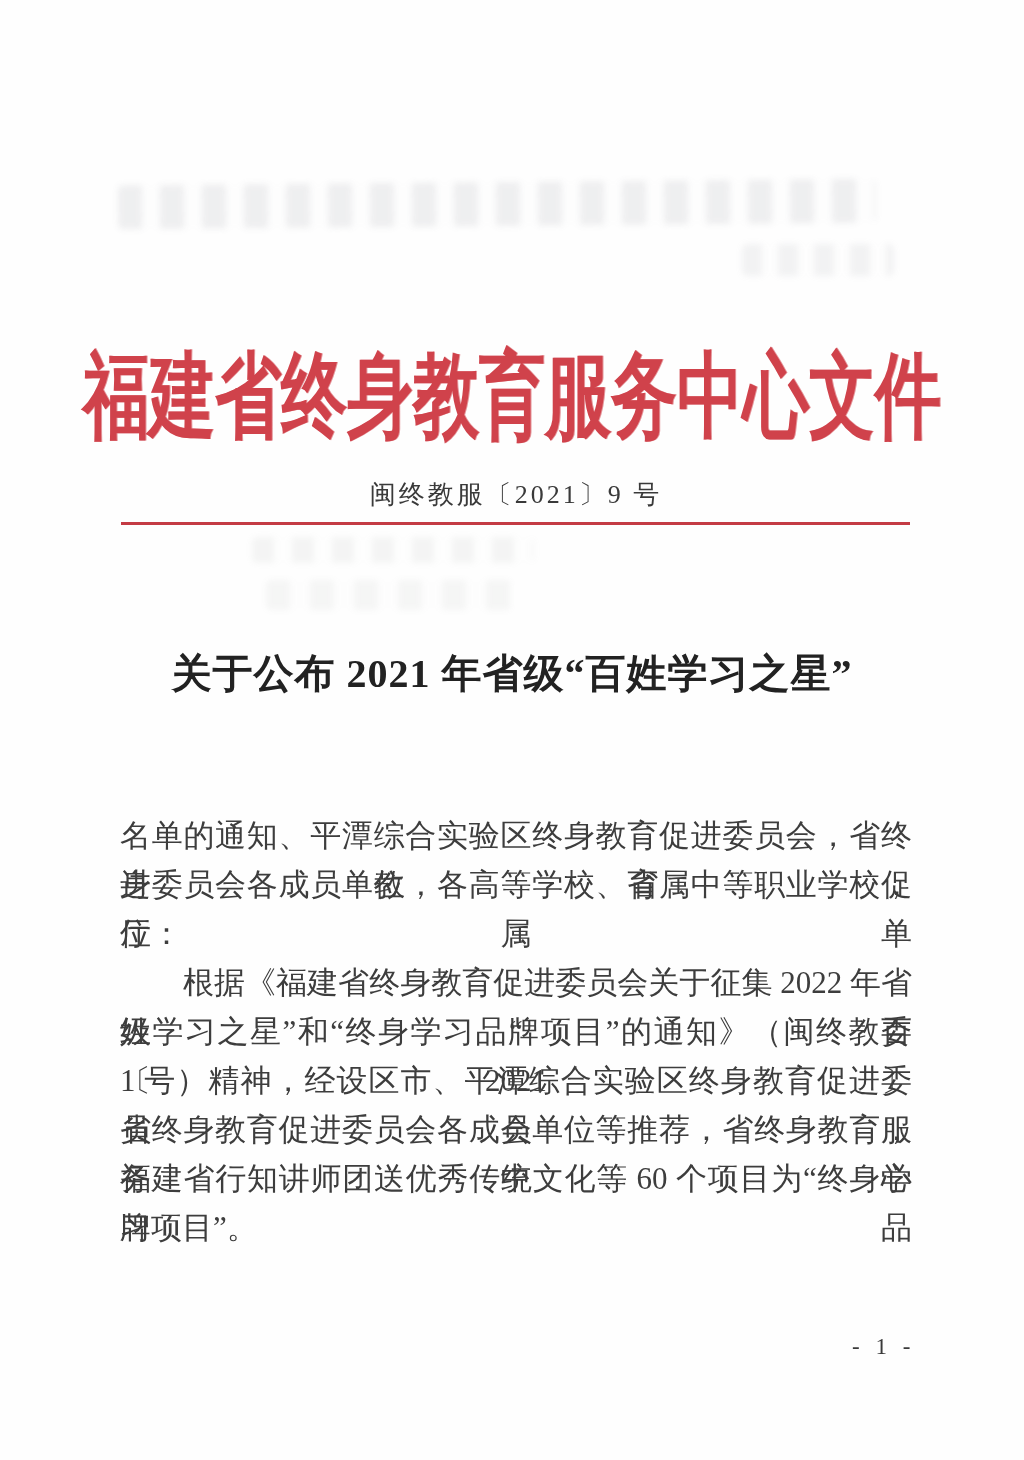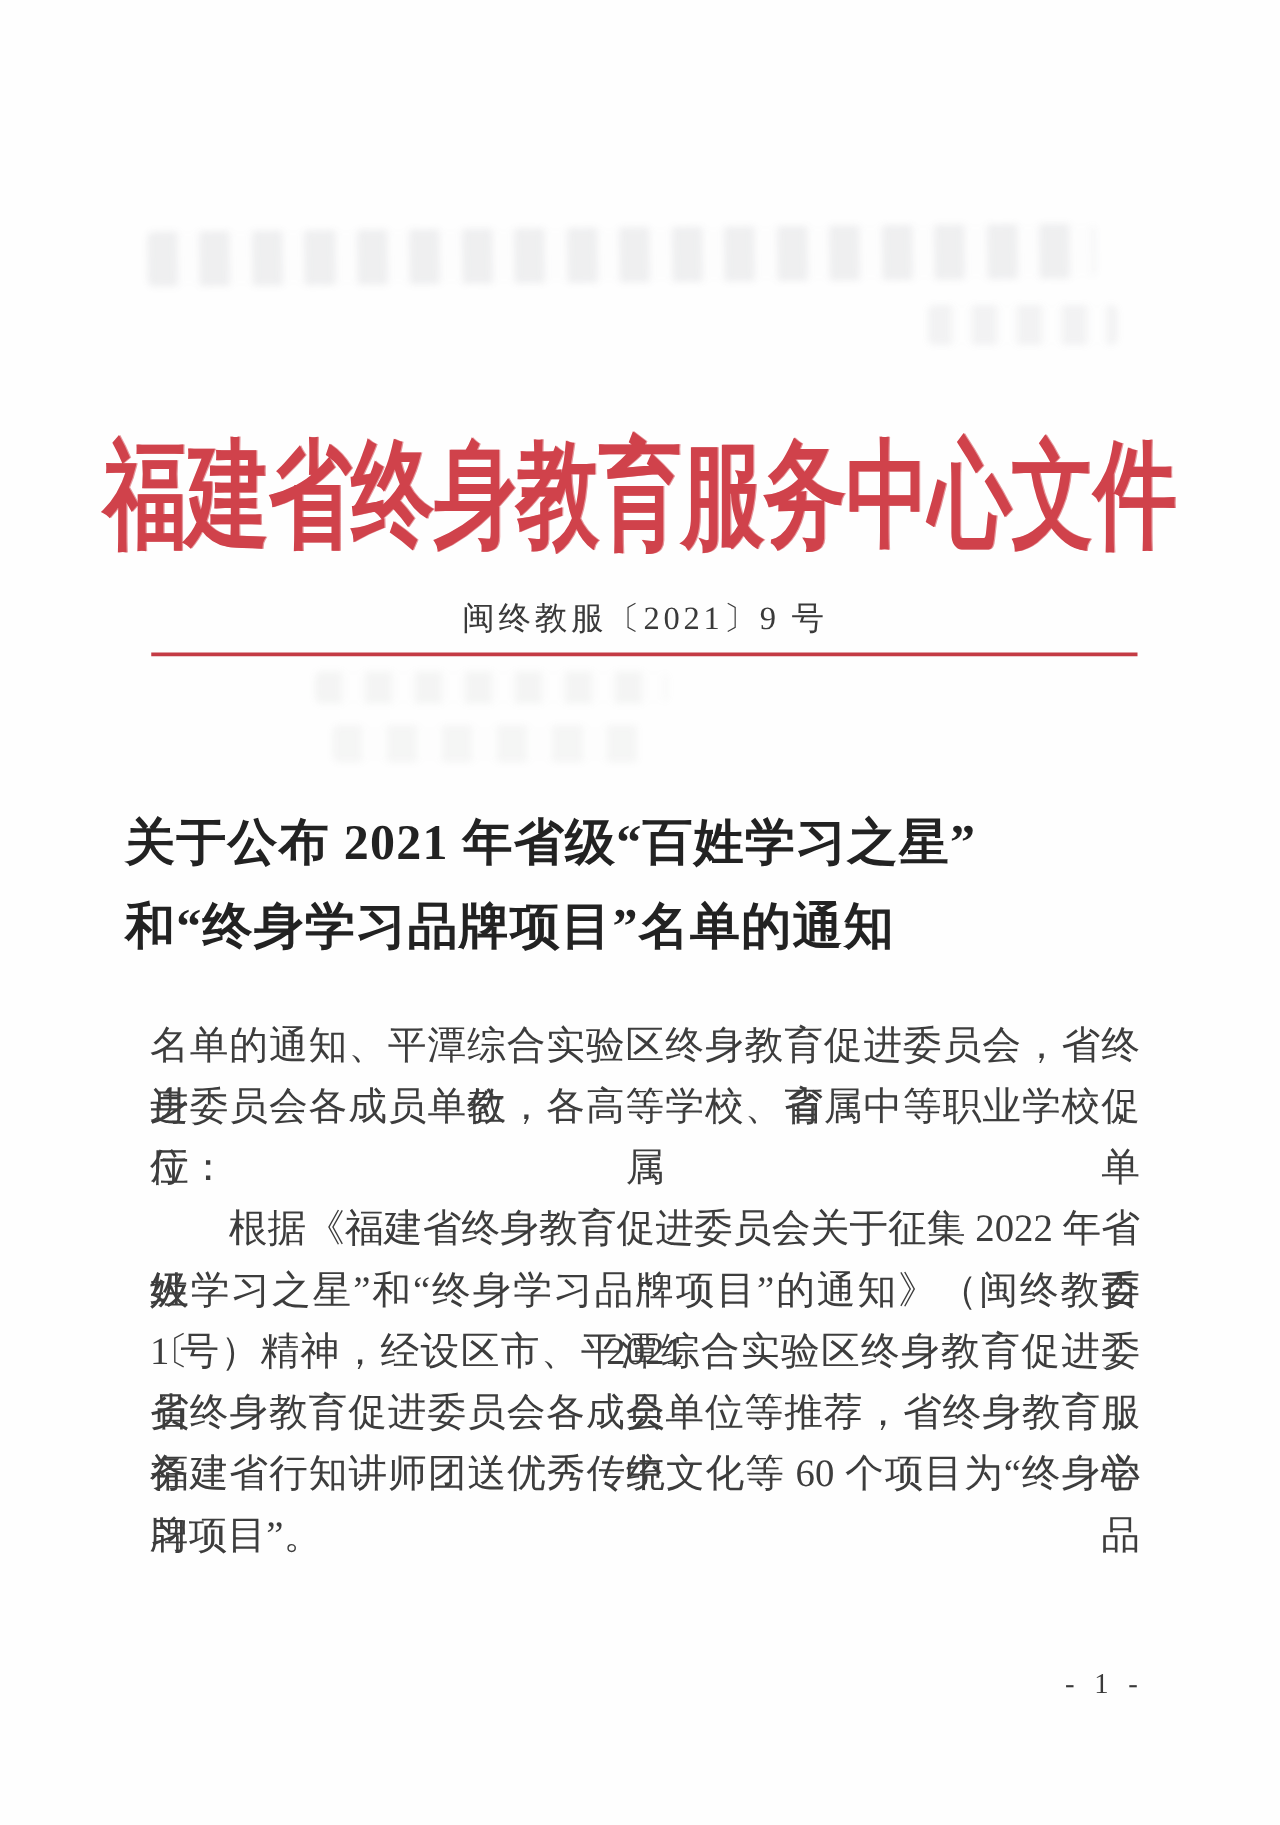--- a/index.html
+++ b/index.html
@@ -91,21 +91,21 @@
     height: 3px;
     background: #c43b44;
   }
 
   
   .title {
     position: absolute;
     top: 640px;
     left: 100px;
     width: 824px;
-    text-align: left;
+    text-align: center;
     font-size: 40px;
     font-weight: bold;
     color: #222222;
     line-height: 67px;
     letter-spacing: 1px;
   }
 
   
   .body-text {
     position: absolute;
@@ -155,21 +155,20 @@
   <div class="ghost ghost4"></div>
 
   <div class="red-header">福建省终身教育服务中心文件</div>
 
   <div class="doc-number">闽终教服〔2021〕9 号</div>
 
   <div class="red-rule"></div>
 
   <div class="title">
     <div>关于公布 2021 年省级“百姓学习之星”</div>
-    <div>和“终身学习品牌项目”名单的通知</div>
   </div>
 
   <div class="body-text">
     <div class="bline j">名单的通知、平潭综合实验区终身教育促进委员会，省终身教育促</div>
     <div class="bline j">进委员会各成员单位，各高等学校、省属中等职业学校，厅属单</div>
     <div class="bline short">位：</div>
     <div class="bline j indent">根据《福建省终身教育促进委员会关于征集 2022 年省级“百</div>
     <div class="bline j">姓学习之星”和“终身学习品牌项目”的通知》（闽终教委〔2021〕</div>
     <div class="bline j">1 号）精神，经设区市、平潭综合实验区终身教育促进委员会，</div>
     <div class="bline j">省终身教育促进委员会各成员单位等推荐，省终身教育服务中心</div>

